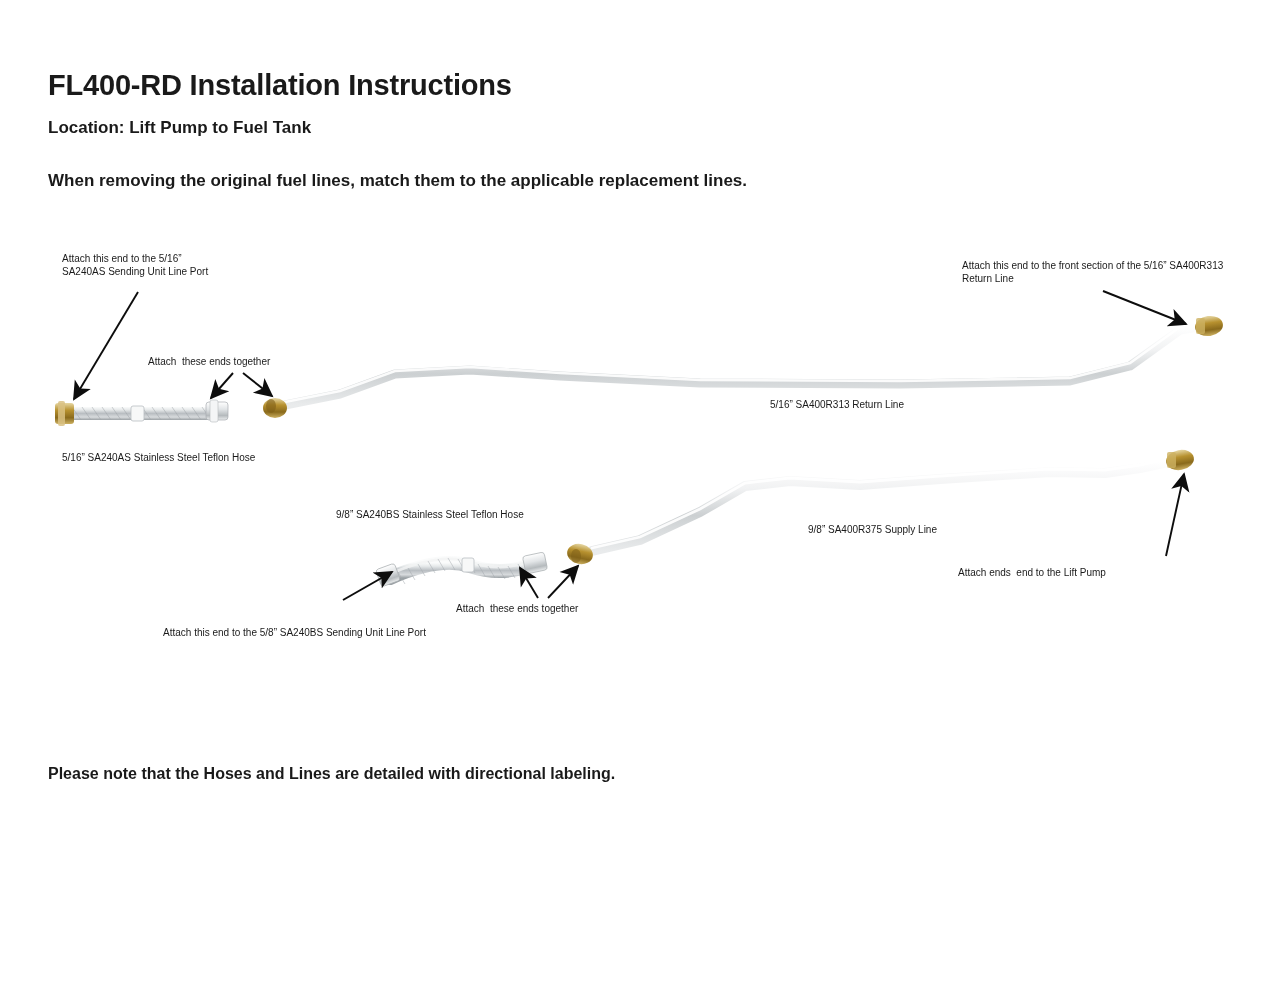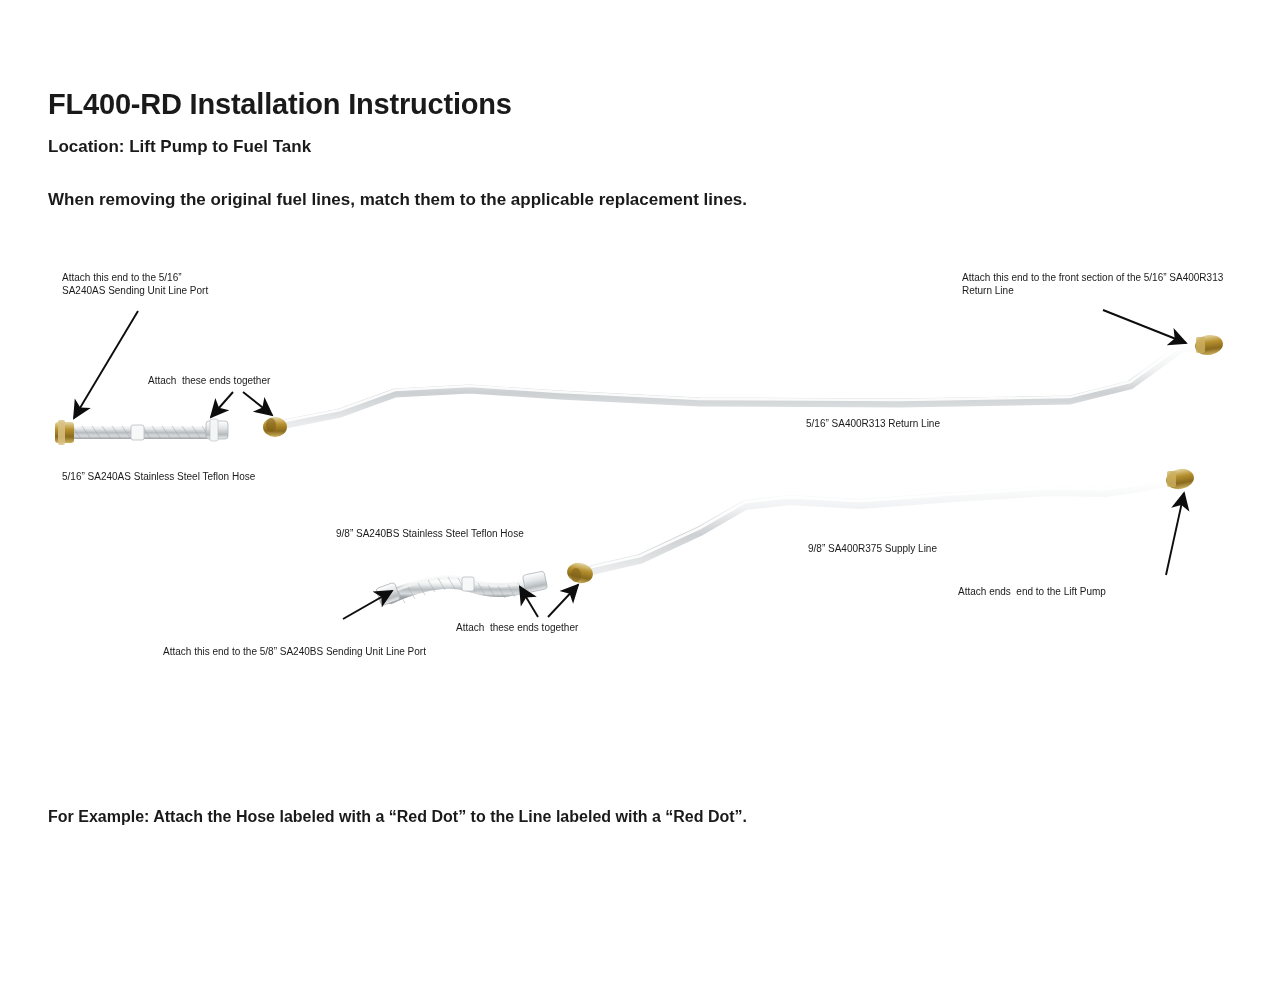--- a/index.html
+++ b/index.html
@@ -1,28 +1,28 @@
 <!DOCTYPE html>
 <html><head>
 <meta charset="utf-8">
 <style>
   html,body{margin:0;padding:0;background:#fff;}
   body{width:1280px;height:989px;position:relative;overflow:hidden;
        font-family:"Liberation Sans",sans-serif;color:#1a1a1a;}
-  .page{position:absolute;inset:0;background:#ffffff;margin-top:19px;}
+  .page{position:absolute;inset:0;background:#ffffff;}
   .t{position:absolute;white-space:pre;line-height:1.32;}
   #title{left:48px;top:66px;font-size:29px;font-weight:bold;letter-spacing:-0.2px;}
   #loc{left:48px;top:117px;font-size:17px;font-weight:bold;}
   #match{left:48px;top:170px;font-size:17px;font-weight:bold;}
   .ann{font-size:10px;font-weight:normal;}
   #a-topleft{left:62px;top:252px;}
   #a-ends-top{left:148px;top:355px;}
-  #a-topright{left:962px;top:252px;width:262px;white-space:normal;}
+  #a-topright{left:962px;top:259px;width:262px;white-space:normal;}
   #lbl-hose-a{left:62px;top:451px;}
-  #lbl-return{left:806px;top:398px;}
+  #lbl-return{left:770px;top:398px;}
   #lbl-hose-b{left:336px;top:508px;width:270px;white-space:normal;}
   #lbl-supply{left:808px;top:523px;}
   #a-ends-bot{left:456px;top:602px;}
   #a-botleft{left:163px;top:626px;width:300px;white-space:normal;}
   #a-liftpump{left:958px;top:566px;}
   #note1{left:48px;top:763px;font-size:16px;font-weight:bold;}
   #note2{left:48px;top:787px;font-size:16px;font-weight:bold;}
   svg.layer{position:absolute;left:0;top:0;width:1280px;height:989px;pointer-events:none;}
 </style>
 </head>
@@ -41,21 +41,21 @@
 
   <div class="t ann" id="lbl-hose-a">5/16” SA240AS Stainless Steel Teflon Hose</div>
   <div class="t ann" id="lbl-return">5/16” SA400R313 Return Line</div>
   <div class="t ann" id="lbl-hose-b">9/8” SA240BS Stainless Steel Teflon Hose</div>
   <div class="t ann" id="lbl-supply">9/8” SA400R375 Supply Line</div>
 
   <div class="t ann" id="a-ends-bot">Attach  these ends together</div>
   <div class="t ann" id="a-botleft">Attach this end to the 5/8” SA240BS Sending Unit Line Port</div>
   <div class="t ann" id="a-liftpump">Attach ends  end to the Lift Pump</div>
 
-  <div class="t" id="note2">For Example: Attach the Hose labeled with a “Red Dot” to the Line labeled with a “Red Dot”.</div>
+  <div class="t" id="note1">Please note that the Hoses and Lines are detailed with directional labeling.</div>
 
   <svg class="layer" viewBox="0 0 1280 989">
     <defs>
       <linearGradient id="braid" x1="0" y1="0" x2="0" y2="1">
         <stop offset="0%" stop-color="#fafbfb"></stop>
         <stop offset="22%" stop-color="#e6e9ea"></stop>
         <stop offset="50%" stop-color="#b9bec2"></stop>
         <stop offset="78%" stop-color="#d8dbdd"></stop>
         <stop offset="100%" stop-color="#9aa0a4"></stop>
       </linearGradient>

